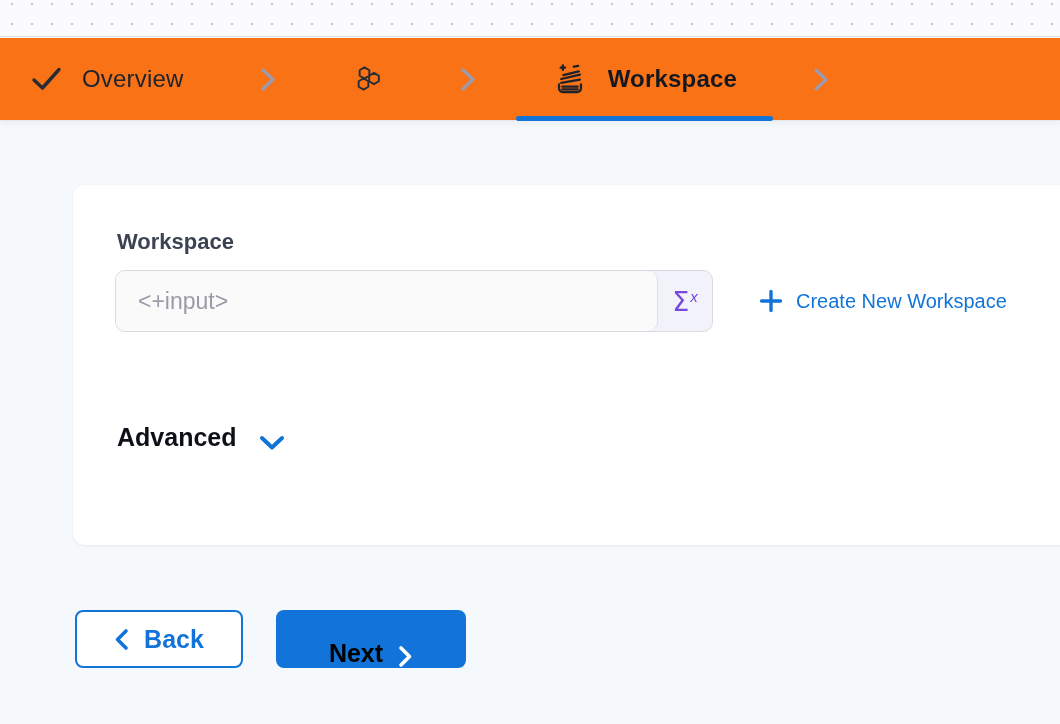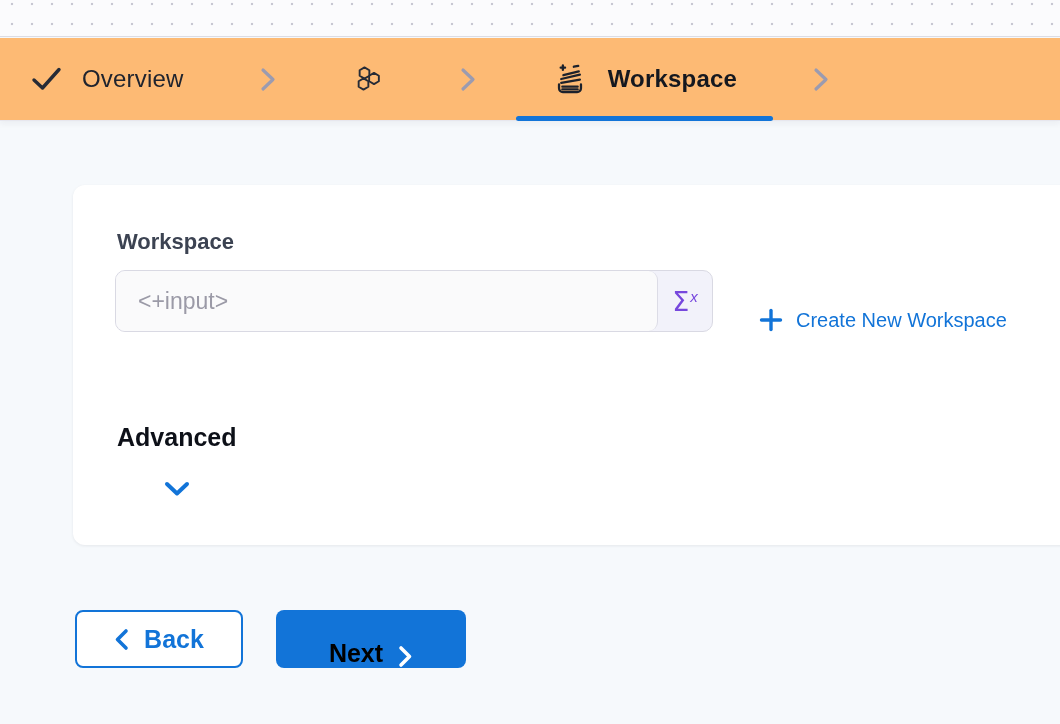--- a/index.html
+++ b/index.html
@@ -19,21 +19,21 @@
     background-image: radial-gradient(circle, #c7c7d2 1.3px, transparent 1.6px);
     background-size: 20px 20px;
     background-position: 2px -6px;
     border-bottom: 1px solid #dcdce4;
   }
 
   
   .stepper-bar {
     position: absolute; top: 38px; left: 0;
     width: 1060px; height: 83px;
-    background: #fdba74;
+    background: #f97316;
     border-bottom: 1px solid #e7e7ee;
     box-shadow: 0 3px 6px rgba(30, 34, 60, 0.05);
     display: flex;
     align-items: center;
     padding-left: 31px;
     white-space: nowrap;
   }
   .step {
     position: relative;
     display: flex;
@@ -76,21 +76,21 @@
     position: absolute;
     left: 44px; top: 44px;
     font-size: 22px;
     font-weight: 700;
     color: #3c4352;
   }
   .input-row {
     position: absolute;
     left: 42px; top: 85px;
     display: flex;
-    align-items: flex-end;
+    align-items: center;
   }
   .input-wrap {
     width: 598px; height: 62px;
     display: flex;
     border: 1px solid #d9d9e3;
     border-radius: 10px;
     background: #f2f2fa;
     overflow: hidden;
   }
   .input-wrap input {
@@ -128,24 +128,23 @@
     font-size: 20px;
     cursor: pointer;
     white-space: nowrap;
     flex: none;
   }
 
   .advanced-row {
     position: absolute;
     left: 44px; top: 238px;
     display: flex;
-    align-items: center;
+    align-items: flex-end;
     gap: 22px;
     cursor: pointer;
-    flex-direction: column;
   }
   .advanced-label {
     font-size: 25px;
     font-weight: 700;
     color: #0d1018;
   }
 
   
   .footer-actions {
     position: absolute;

